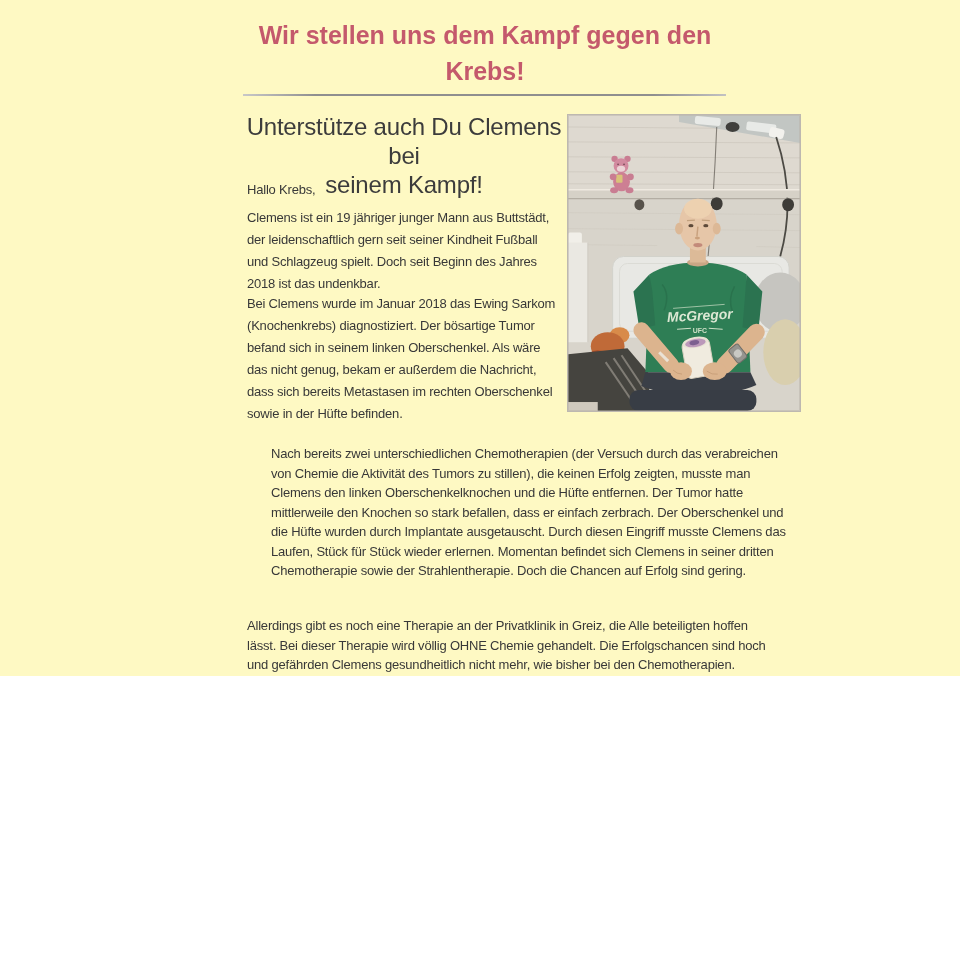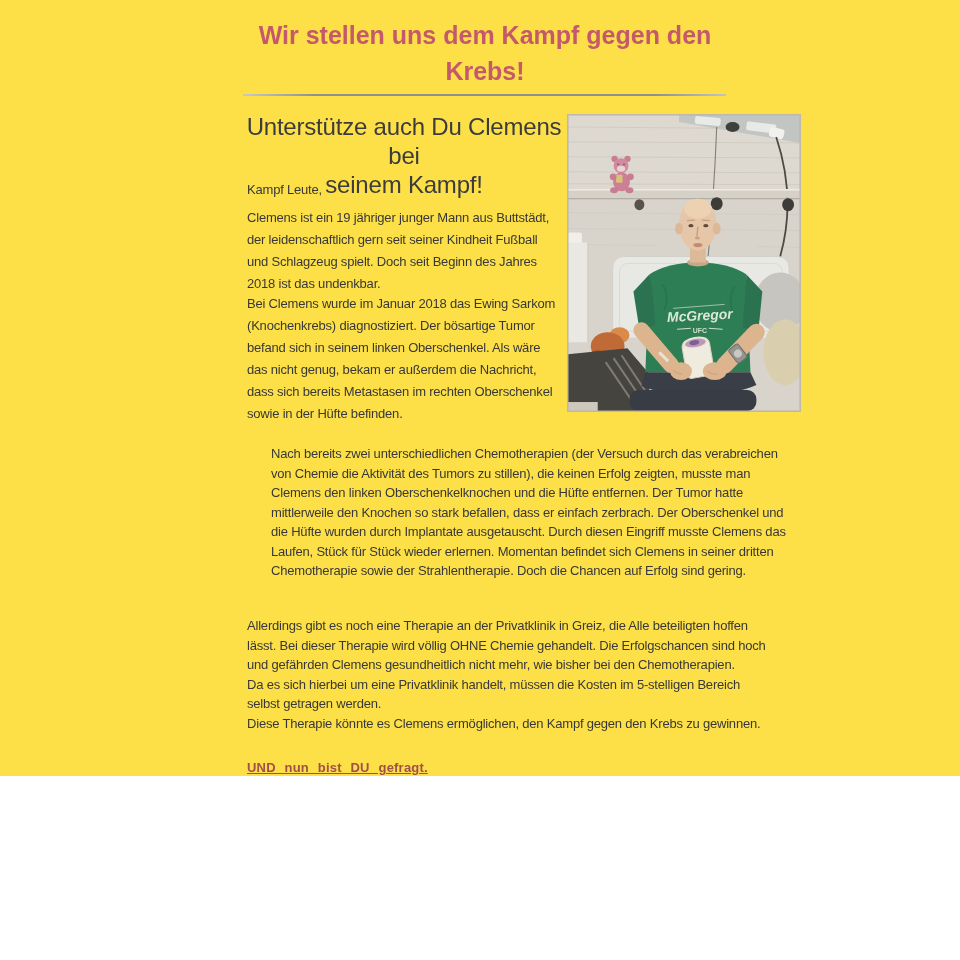--- a/index.html
+++ b/index.html
@@ -1,18 +1,18 @@
 <!DOCTYPE html>
 <html><head>
 <meta charset="utf-8">
 <style>
   html,body{margin:0;padding:0;background:#ffffff;}
   .page{
-    position:relative;width:960px;height:776px;overflow:hidden;
-    background:#fde047;
+    position:relative;width:960px;height:676px;overflow:hidden;
+    background:#fef9c3;
     font-family:"Liberation Sans", sans-serif;
     color:#383838;
   }
   .title{
     position:absolute;left:180px;top:17px;width:610px;margin:0;
     text-align:center;font-size:25px;font-weight:bold;line-height:36px;
     color:#c4596c;letter-spacing:0;
   }
   .rule{
     position:absolute;left:243px;top:94px;width:483px;height:2px;
@@ -51,21 +51,21 @@
 <body>
 
 <div class="page">
 
   <h1 class="title">Wir stellen uns dem Kampf gegen den<br>Krebs!</h1>
 
   <div class="rule"></div>
 
   <h2 class="heading">Unterstütze auch Du Clemens bei<br>seinem Kampf!</h2>
 
-  <p class="para col greeting">Kampf Leute,</p>
+  <p class="para col greeting">Hallo Krebs,</p>
 
   <p class="para col p1">Clemens ist ein 19 jähriger junger Mann aus Buttstädt,<br>der leidenschaftlich gern seit seiner Kindheit Fußball<br>und Schlagzeug spielt. Doch seit Beginn des Jahres<br>2018 ist das undenkbar.</p>
 
   <p class="para col p2">Bei Clemens wurde im Januar 2018 das Ewing Sarkom<br>(Knochenkrebs) diagnostiziert. Der bösartige Tumor<br>befand sich in seinem linken Oberschenkel. Als wäre<br>das nicht genug, bekam er außerdem die Nachricht,<br>dass sich bereits Metastasen im rechten Oberschenkel<br>sowie in der Hüfte befinden.</p>
 
   <div class="photo">
     <svg viewBox="0 0 234 297" preserveAspectRatio="none">
 
       <rect x="0" y="0" width="234" height="297" fill="#d8d4cb"></rect>
       <rect x="0" y="0" width="234" height="76" fill="#ded9d0"></rect>

